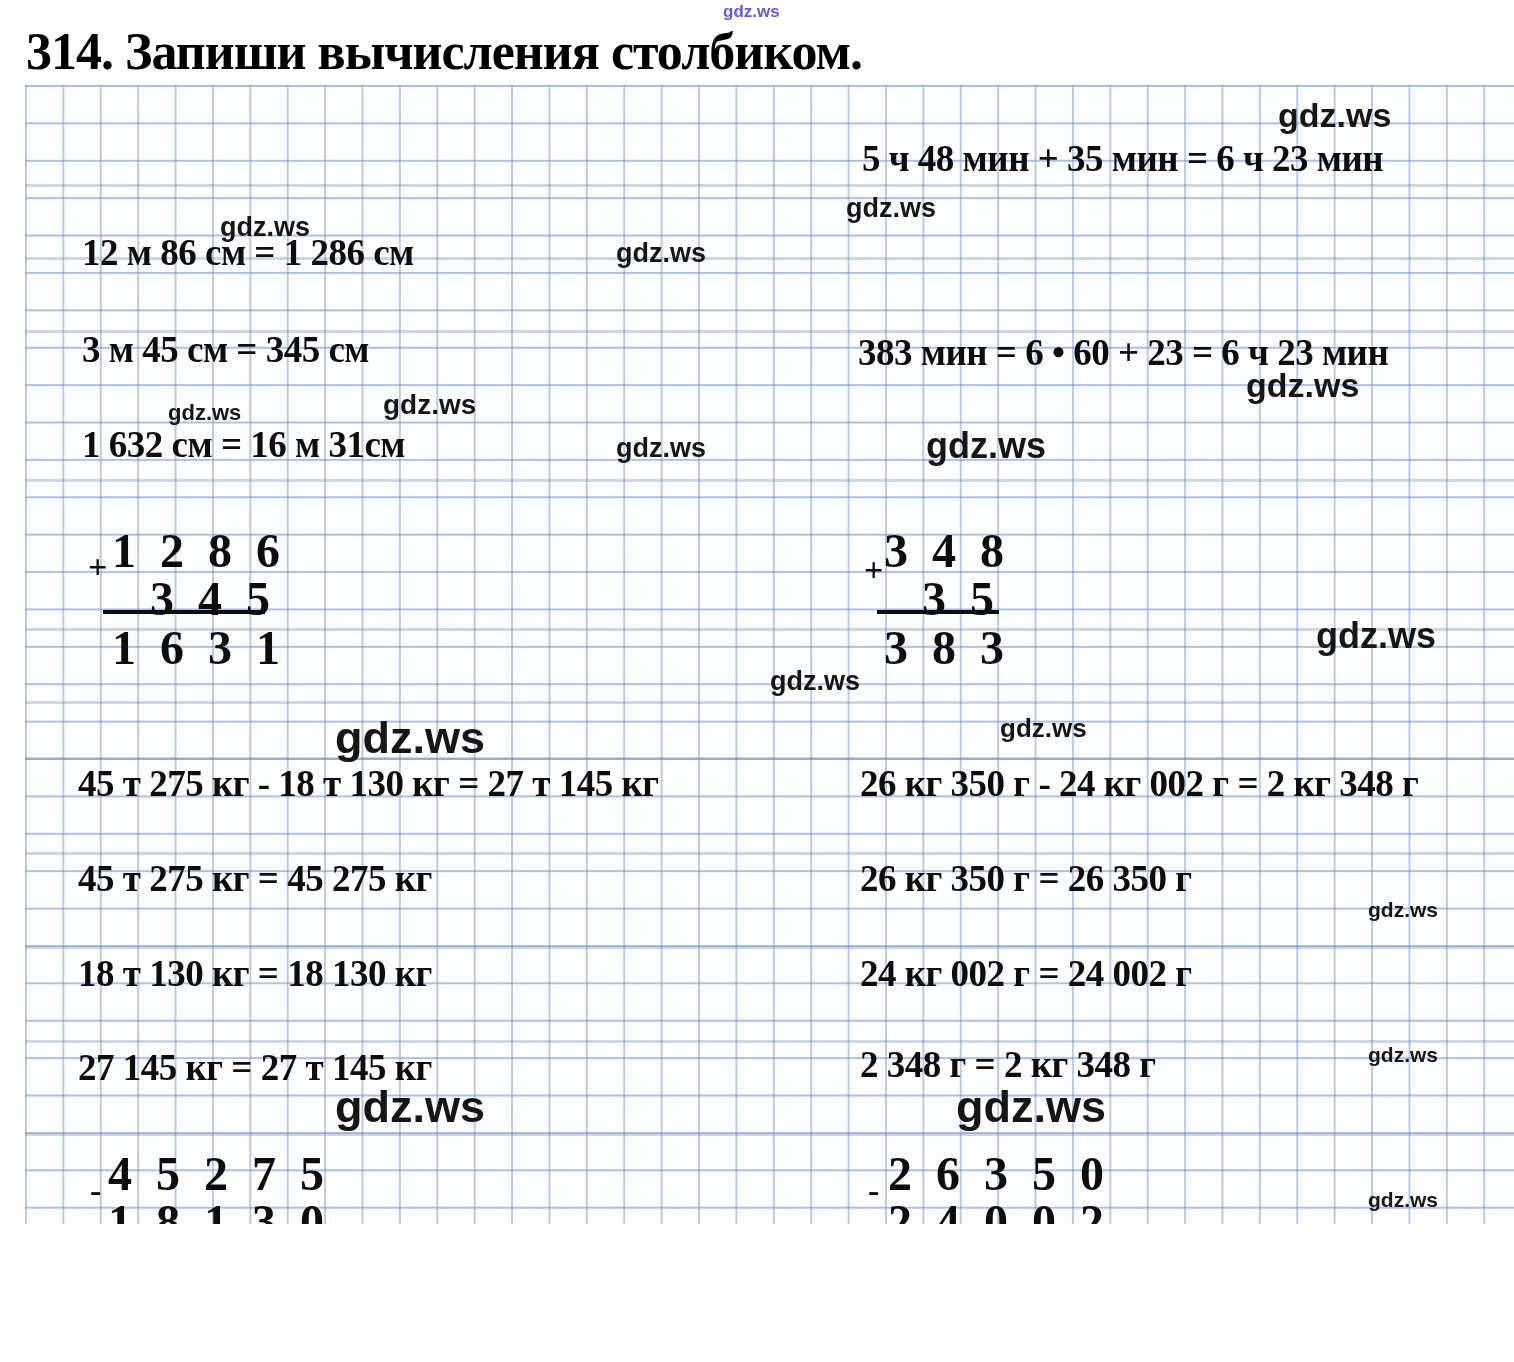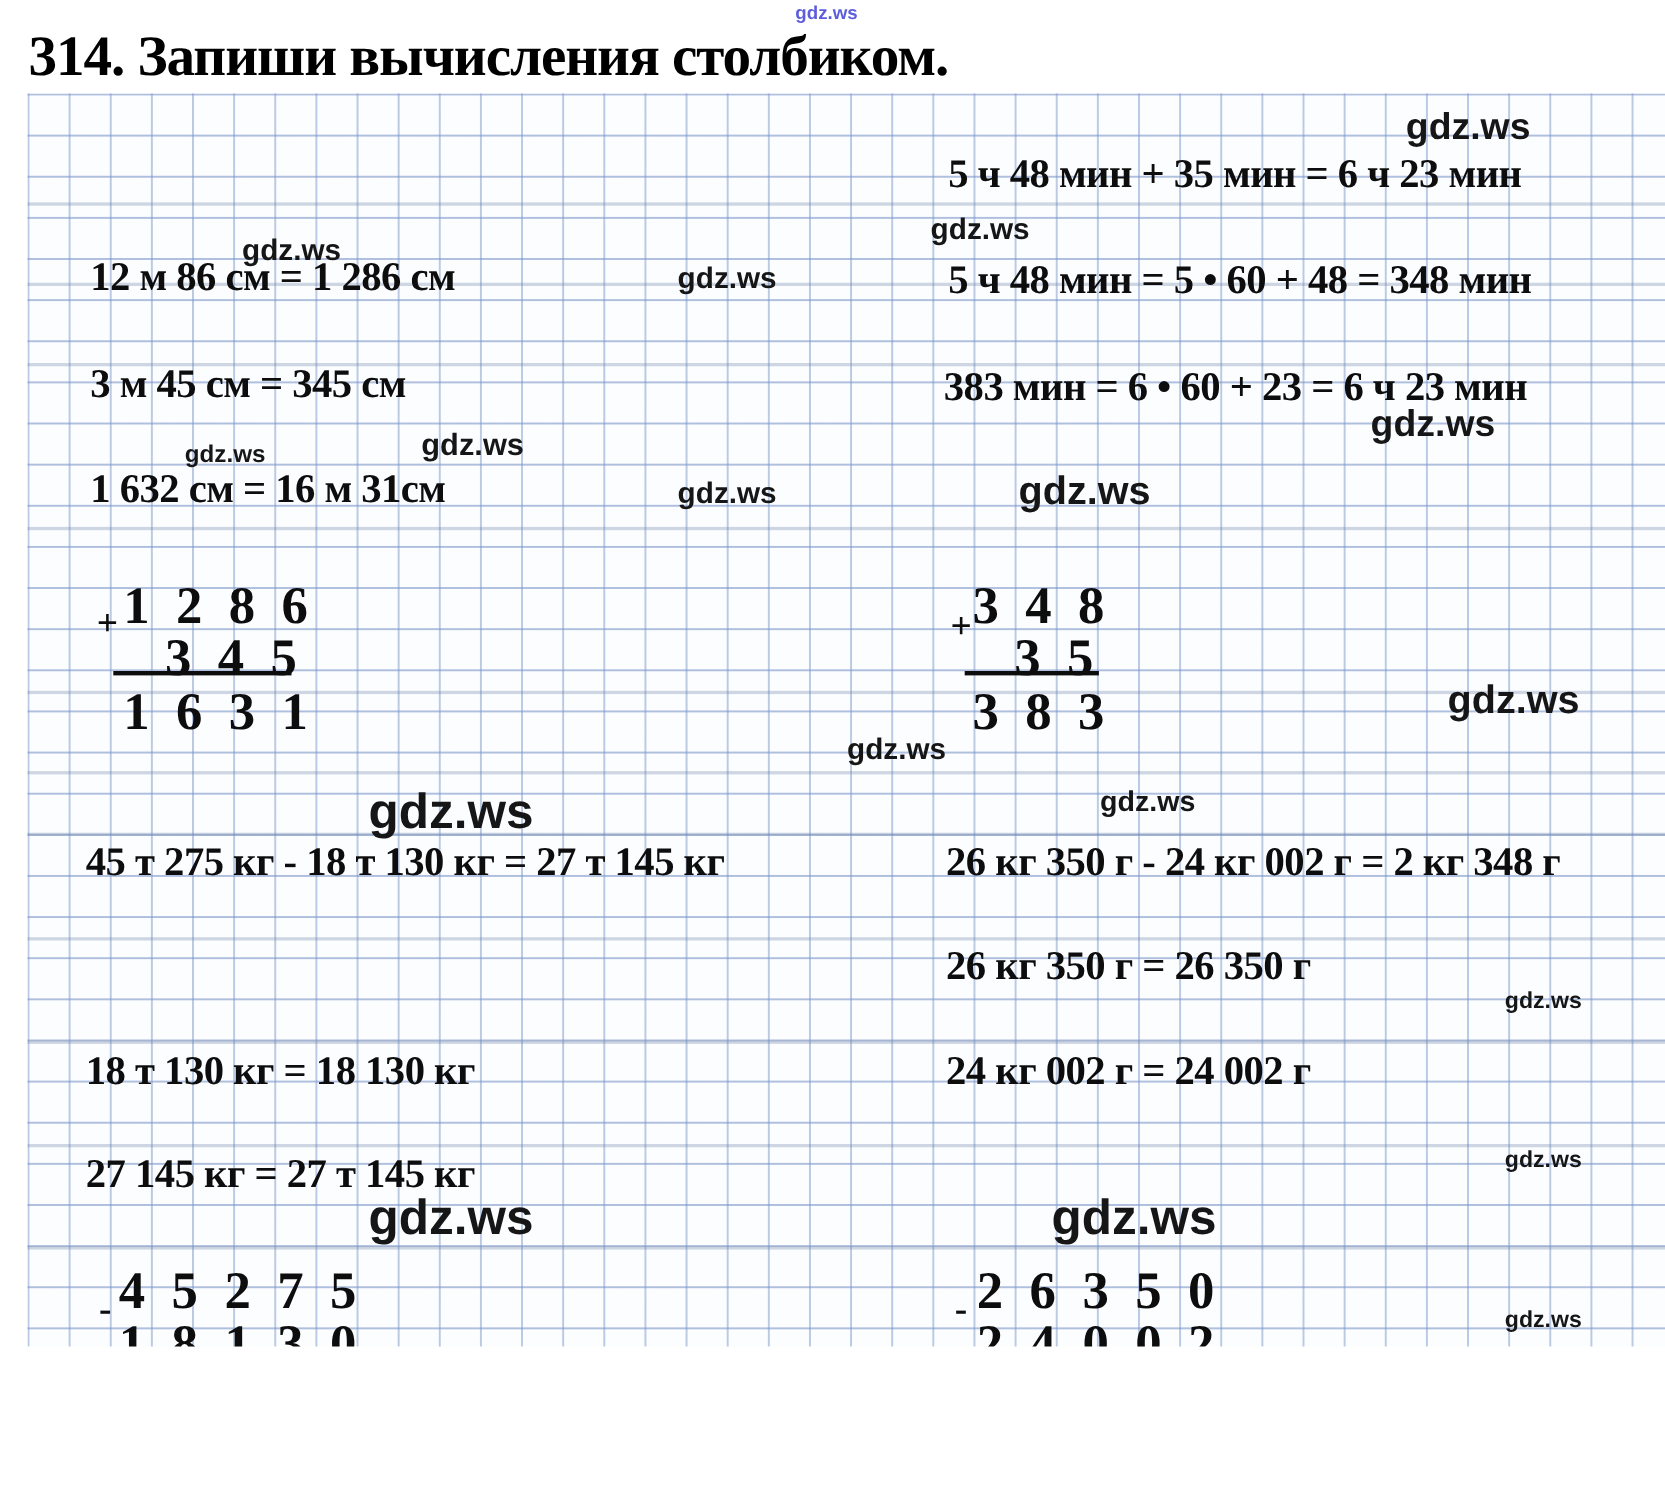--- a/index.html
+++ b/index.html
@@ -61,42 +61,43 @@
   <div class="seam" style="top:1283px"></div>
 
   <div class="wm-blue" style="left:723px;top:2px">gdz.ws</div>
   <h1 class="title" style="left:26px;top:22px">314. Запиши вычисления столбиком.</h1>
 
   <div class="eq" style="left:82px;top:231px">12 м 86 см = 1 286 см</div>
   <div class="eq" style="left:82px;top:328px">3 м 45 см = 345 см</div>
   <div class="eq" style="left:82px;top:423px">1 632 см = 16 м 31см</div>
 
   <div class="eq" style="left:862px;top:137px">5 ч 48 мин + 35 мин = 6 ч 23 мин</div>
-  <div class="eq" style="left:862px;top:233px">5 ч 48 мин = 5 • 60 + 48 = 348 мин</div>
   <div class="eq" style="left:858px;top:331px">383 мин = 6 • 60 + 23 = 6 ч 23 мин</div>
 
   <div class="op" style="left:88px;top:548px">+</div>
   <div class="digits" style="left:112px;top:523px">1 2 8 6</div>
   <div class="digits" style="left:150px;top:571px">3 4 5</div>
   <div class="sumline" style="left:103px;top:610px;width:162px"></div>
   <div class="digits" style="left:112px;top:620px">1 6 3 1</div>
 
   <div class="op" style="left:864px;top:551px">+</div>
   <div class="digits" style="left:884px;top:523px">3 4 8</div>
   <div class="digits" style="left:922px;top:571px">3 5</div>
   <div class="sumline" style="left:877px;top:610px;width:122px"></div>
   <div class="digits" style="left:884px;top:620px">3 8 3</div>
 
   <div class="eq" style="left:78px;top:762px">45 т 275 кг - 18 т 130 кг = 27 т 145 кг</div>
+  <div class="eq" style="left:78px;top:857px">45 т 275 кг = 45 275 кг</div>
   <div class="eq" style="left:78px;top:952px">18 т 130 кг = 18 130 кг</div>
   <div class="eq" style="left:78px;top:1046px">27 145 кг = 27 т 145 кг</div>
 
   <div class="eq" style="left:860px;top:762px">26 кг 350 г - 24 кг 002 г = 2 кг 348 г</div>
   <div class="eq" style="left:860px;top:857px">26 кг 350 г = 26 350 г</div>
   <div class="eq" style="left:860px;top:952px">24 кг 002 г = 24 002 г</div>
+  <div class="eq" style="left:860px;top:1043px">2 348 г = 2 кг 348 г</div>
 
   <div class="op" style="left:90px;top:1172px">-</div>
   <div class="digits" style="left:108px;top:1146px">4 5 2 7 5</div>
   <div class="digits" style="left:108px;top:1194px">1 8 1 3 0</div>
   <div class="sumline" style="left:98px;top:1233px;width:212px"></div>
   <div class="digits" style="left:118px;top:1242px">2 7 1 4 5</div>
 
   <div class="op" style="left:868px;top:1172px">-</div>
   <div class="digits" style="left:888px;top:1146px">2 6 3 5 0</div>
   <div class="digits" style="left:888px;top:1194px">2 4 0 0 2</div>

